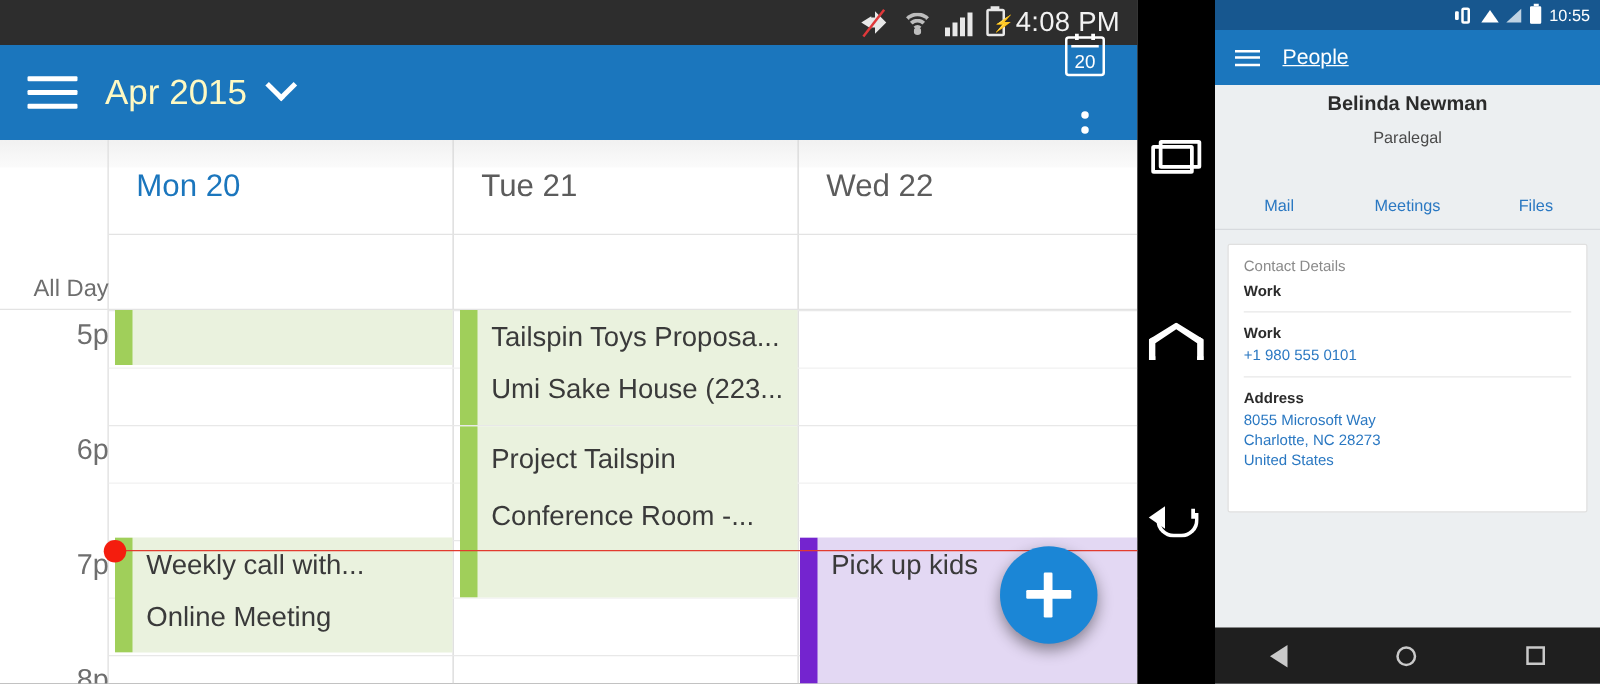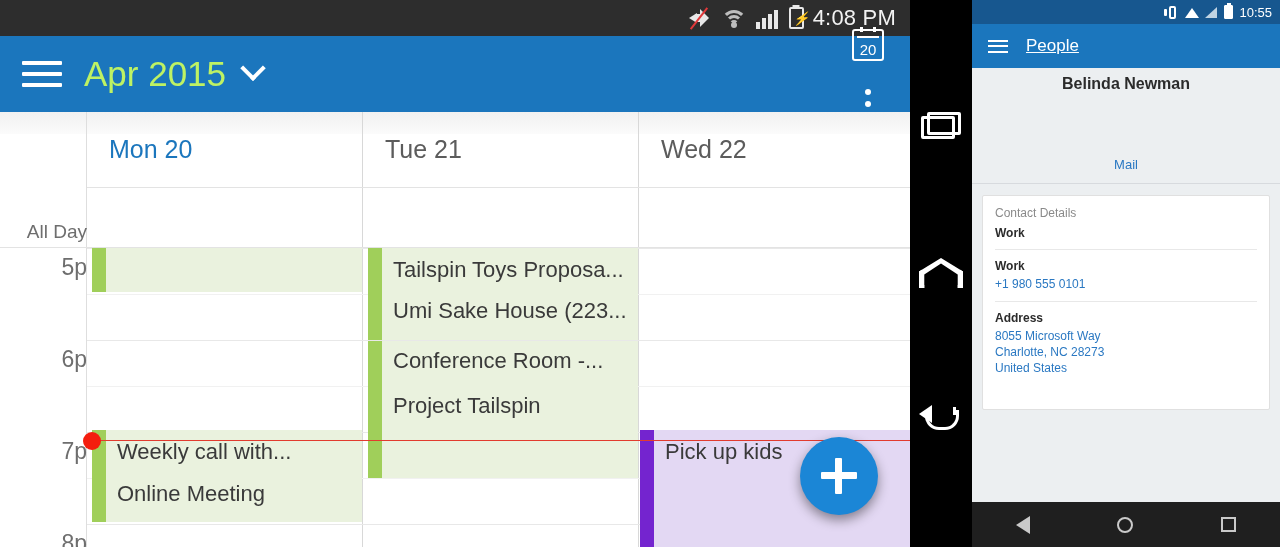--- a/index.html
+++ b/index.html
@@ -49,21 +49,21 @@
   .ic-bat { width: 15px; height: 22px; border: 2px solid #e8e8e8; border-radius: 2px; }
   .ic-bat::before { content: ""; position: absolute; left: 50%; transform: translateX(-50%); top: -4px; width: 7px; height: 3px; background: #e8e8e8; }
   .ic-bat .bolt { position: absolute; left: 3px; top: 3px; font-size: 13px; color: #e8e8e8; line-height: 14px; }
 
   .t-appbar {
     position: absolute; left: 0; top: 36px; width: 910px; height: 76px;
     background: #1b76bd; display: flex; align-items: center;
   }
   .hamburger { width: 40px; height: 26px; margin-left: 22px; margin-right: 22px; display: flex; flex-direction: column; justify-content: space-between; cursor: pointer; }
   .hamburger span { display: block; height: 4px; background: #fff; border-radius: 1px; }
-  .t-title { color: #bef264; font-size: 35px; font-weight: 400; }
+  .t-title { color: #fef9c3; font-size: 28px; font-weight: 400; }
   .chev-down { margin-left: 18px; width: 18px; height: 18px; border-right: 4px solid #fff; border-bottom: 4px solid #fff; transform: rotate(45deg) translate(-4px,-4px); cursor: pointer; }
   .t-bar-right { margin-left: auto; display: flex; align-items: center; gap: 28px; padding-right: 26px; flex-direction: column; }
   .cal-ic { position: relative; width: 32px; height: 32px; border: 2px solid #fff; border-radius: 3px; }
   .cal-ic::before { content: ""; position: absolute; left: 3px; right: 3px; top: 5px; height: 2px; background: #fff; }
   .cal-ic .d { position: absolute; left: 0; right: 0; top: 10px; text-align: center; font-size: 15px; color: #fff; line-height: 17px; }
   .cal-ic .p1, .cal-ic .p2 { position: absolute; top: -4px; width: 3px; height: 5px; background: #fff; }
   .cal-ic .p1 { left: 6px; } .cal-ic .p2 { right: 6px; }
   .kebab { width: 6px; height: 30px; display: flex; flex-direction: column; justify-content: space-between; cursor: pointer; }
   .kebab span { width: 6px; height: 6px; background: #fff; border-radius: 50%; }
 
@@ -137,21 +137,21 @@
   .p-appbar { position: absolute; left: 0; top: 24px; width: 308px; height: 44px; background: #1b76bd; display: flex; align-items: center; }
   .p-ham { width: 20px; height: 13px; margin-left: 16px; margin-right: 18px; display: flex; flex-direction: column; justify-content: space-between; cursor: pointer; }
   .p-ham span { display: block; height: 2px; background: #fff; }
   .p-title { color: #fff; font-size: 17px; text-decoration: underline; }
 
   .p-hero { position: absolute; left: 0; top: 68px; width: 308px; height: 78px; background: #eceff1; text-align: center; }
   .p-name { font-size: 16px; font-weight: bold; color: #2b2b2b; padding-top: 7px; }
   .p-role { font-size: 13px; color: #4a4a4a; padding-top: 9px; }
 
   .p-tabs { position: absolute; left: 0; top: 146px; width: 308px; height: 38px; background: #eceff1;
-            display: flex; border-bottom: 1px solid #d7dade; flex-direction: column; }
+            display: flex; border-bottom: 1px solid #d7dade; }
   .p-tab { flex: 1; text-align: center; font-size: 13px; color: #2a78c2; line-height: 37px; cursor: pointer; }
 
   .p-card { position: absolute; left: 10px; top: 195px; width: 288px; height: 215px; background: #fff;
             border: 1px solid #e0e0e0; border-radius: 2px; padding: 10px 12px 0 12px; }
   .cd-title { font-size: 12px; color: #8a8a8a; margin-bottom: 6px; }
   .cd-label { font-size: 12px; font-weight: bold; color: #2b2b2b; margin-bottom: 3px; }
   .cd-value { font-size: 12px; color: #2a78c2; line-height: 16px; }
   .cd-sep { height: 1px; background: #e8e8e8; margin: 9px 0; }
 
   .p-navbar { position: absolute; left: 0; bottom: 0; width: 308px; height: 45px; background: #1f1f1f;
@@ -248,22 +248,22 @@
       </div>
 
       <div class="ev" style="left:368px; top:136px; width:270px; height:92px; background:#eaf2de;">
         <span class="bar" style="background:#a0cf5a"></span>
         <div class="txt">Tailspin Toys Proposa...</div>
         <div class="txt" style="line-height:40px">Umi Sake House (223...</div>
       </div>
 
       <div class="ev" style="left:368px; top:229px; width:270px; height:137px; background:#eaf2de;">
         <span class="bar" style="background:#a0cf5a"></span>
+        <div class="txt" style="line-height:52px">Project Tailspin</div>
         <div class="txt" style="line-height:39px">Conference Room -...</div>
-        <div class="txt" style="line-height:52px">Project Tailspin</div>
       </div>
 
       <div class="ev" style="left:92px; top:318px; width:270px; height:92px; background:#eaf2de;">
         <span class="bar" style="background:#a0cf5a"></span>
         <div class="txt">Weekly call with...</div>
         <div class="txt" style="line-height:41px">Online Meeting</div>
       </div>
 
       <div class="ev" style="left:640px; top:318px; width:270px; height:117px; background:#e3d8f3;">
         <span class="bar" style="background:#7424cf"></span>
@@ -313,20 +313,21 @@
       <div class="p-ham">
           <span></span>
           <span></span>
           <span></span>
         </div>
       <div class="p-title">People</div>
     </div>
 
     <div class="p-hero">
       <div class="p-name">Belinda Newman</div>
+      <div class="p-role">Paralegal</div>
     </div>
 
     <div class="p-tabs">
       <div class="p-tab">Mail</div>
       <div class="p-tab">Meetings</div>
       <div class="p-tab">Files</div>
     </div>
 
     <div class="p-card">
       <div class="cd-title">Contact Details</div>

